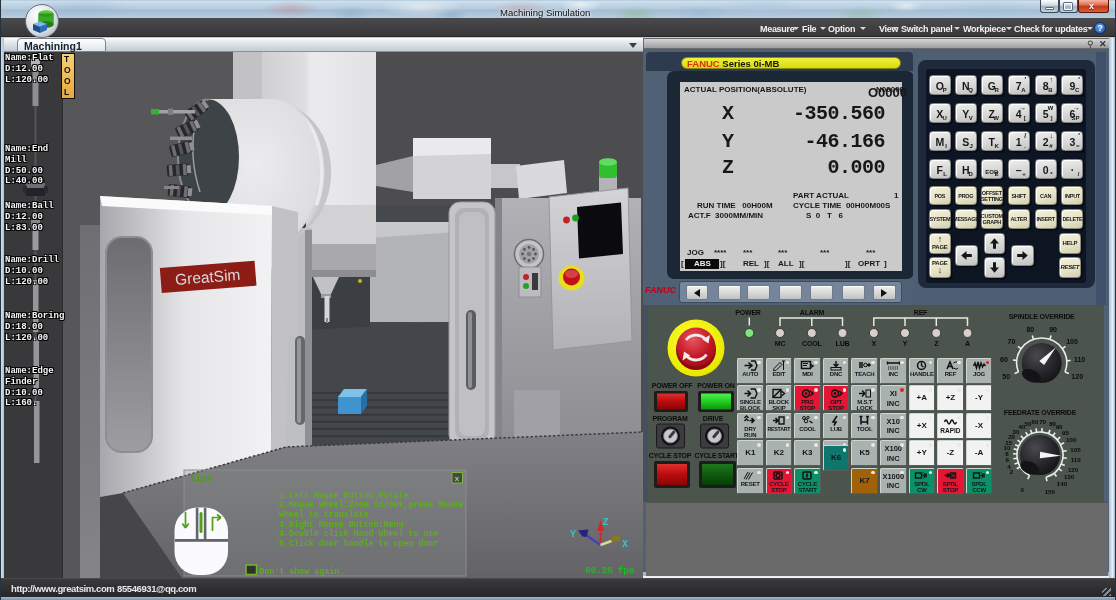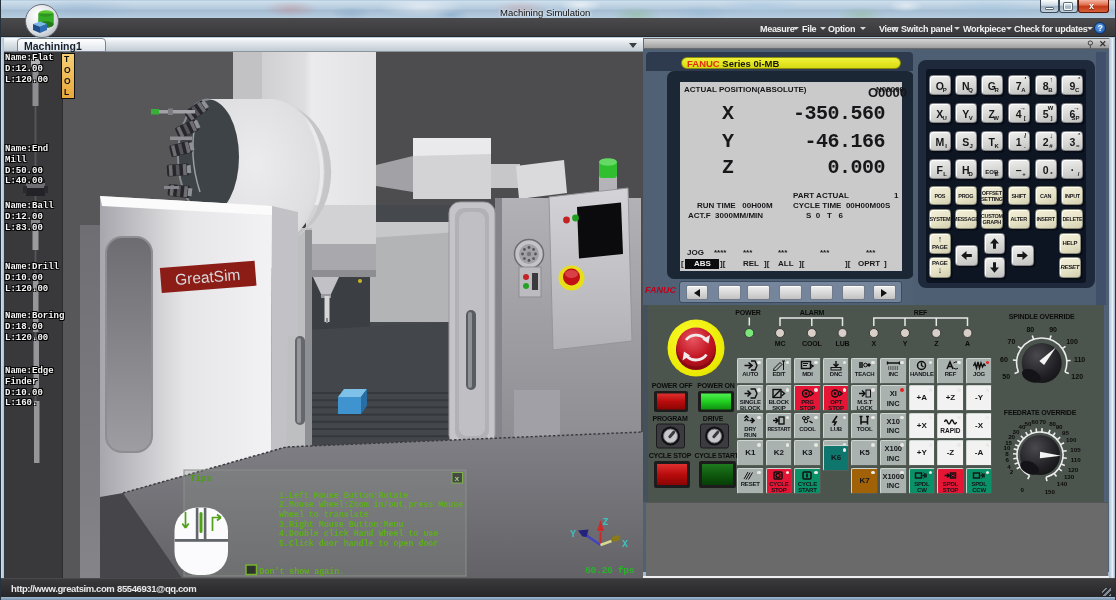--- a/index.html
+++ b/index.html
@@ -271,21 +271,21 @@
       <path d="M600.5 545 l11 -4" stroke="#d8d890" stroke-width="2.5"></path>
       <ellipse cx="616" cy="538.5" rx="4.5" ry="3" fill="#8a7a1a" transform="rotate(-18 616 538.5)"></ellipse>
       <text x="602.5" y="525" font-size="10" font-weight="bold" fill="#3fc0c0" font-family="Liberation Mono,monospace">Z</text>
       <text x="570" y="537" font-size="10" font-weight="bold" fill="#3fc0c0" font-family="Liberation Mono,monospace">Y</text>
       <text x="622" y="547" font-size="10" font-weight="bold" fill="#3fc0c0" font-family="Liberation Mono,monospace">X</text>
       <text x="585" y="572.5" font-size="9.8" font-weight="bold" letter-spacing="-0.4" fill="#28b428" font-family="Liberation Mono,monospace">60.26 fps</text>
     </svg>
 <div class="txt" style="left:5px;top:53px;font-family:'Liberation Mono',monospace;font-size:9px;font-weight:bold;line-height:10.8px;color:#f4f4f4;text-shadow:1px 1px 0 #000,-1px 1px 0 #000,1px -1px 0 #000,-1px -1px 0 #000;">Name:Flat<br>D:12.00<br>L:120.00</div>
 <div class="txt" style="left:5px;top:144px;font-family:'Liberation Mono',monospace;font-size:9px;font-weight:bold;line-height:10.8px;color:#f4f4f4;text-shadow:1px 1px 0 #000,-1px 1px 0 #000,1px -1px 0 #000,-1px -1px 0 #000;">Name:End<br>Mill<br>D:50.00<br>L:40.00</div>
 <div class="txt" style="left:5px;top:201px;font-family:'Liberation Mono',monospace;font-size:9px;font-weight:bold;line-height:10.8px;color:#f4f4f4;text-shadow:1px 1px 0 #000,-1px 1px 0 #000,1px -1px 0 #000,-1px -1px 0 #000;">Name:Ball<br>D:12.00<br>L:83.00</div>
-<div class="txt" style="left:5px;top:255px;font-family:'Liberation Mono',monospace;font-size:9px;font-weight:bold;line-height:10.8px;color:#f4f4f4;text-shadow:1px 1px 0 #000,-1px 1px 0 #000,1px -1px 0 #000,-1px -1px 0 #000;margin-top:7px;">Name:Drill<br>D:10.00<br>L:120.00</div>
+<div class="txt" style="left:5px;top:255px;font-family:'Liberation Mono',monospace;font-size:9px;font-weight:bold;line-height:10.8px;color:#f4f4f4;text-shadow:1px 1px 0 #000,-1px 1px 0 #000,1px -1px 0 #000,-1px -1px 0 #000;">Name:Drill<br>D:10.00<br>L:120.00</div>
 <div class="txt" style="left:5px;top:311px;font-family:'Liberation Mono',monospace;font-size:9px;font-weight:bold;line-height:10.8px;color:#f4f4f4;text-shadow:1px 1px 0 #000,-1px 1px 0 #000,1px -1px 0 #000,-1px -1px 0 #000;">Name:Boring<br>D:18.00<br>L:120.00</div>
 <div class="txt" style="left:5px;top:366px;font-family:'Liberation Mono',monospace;font-size:9px;font-weight:bold;line-height:10.8px;color:#f4f4f4;text-shadow:1px 1px 0 #000,-1px 1px 0 #000,1px -1px 0 #000,-1px -1px 0 #000;">Name:Edge<br>Finder<br>D:10.00<br>L:160.</div>
 <div class="abs" style="left:61px;top:53px;width:14px;height:46px;background:linear-gradient(180deg,#f6cf74,#e8a83c);border:1px solid #111;"></div>
 <div class="txt" style="left:64px;top:54px;font-size:8.5px;font-weight:bold;color:#111;line-height:11px;">T<br>O<br>O<br>L</div>
 <div class="abs" style="left:643px;top:38px;width:469px;height:11px;background:linear-gradient(180deg,#d6d6d6,#9e9e9e);border:1px solid #6a6a6a;"></div>
 <div class="txt" style="left:650px;top:56px;font-size:9.5px;color:#111;">Operator Panel</div>
 <div class="txt" style="left:1087px;top:38.5px;font-size:9px;color:#333;">⚲</div>
 <div class="txt" style="left:1099px;top:38.5px;font-size:9px;font-weight:bold;color:#333;">✕</div>
 <div class="abs" style="left:643px;top:49px;width:466px;height:523px;background:#506176;"></div>
 <div class="abs" style="left:646px;top:52px;width:267px;height:19px;background:#2e3a4e;border-radius:4px 4px 0 0;"></div>

